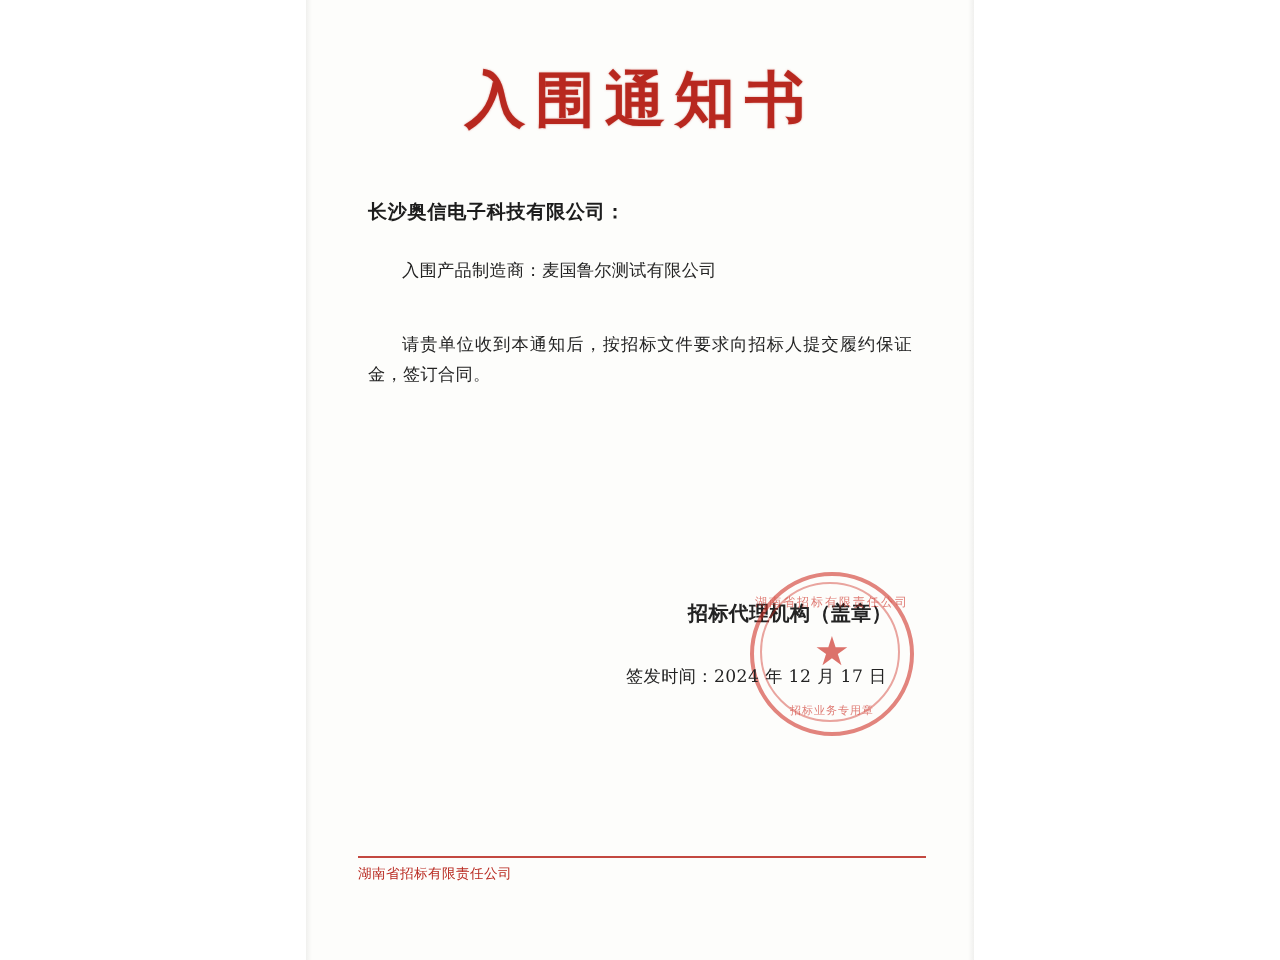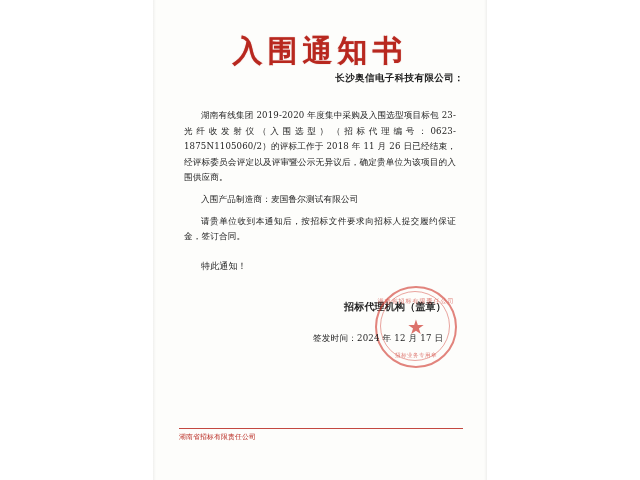--- a/index.html
+++ b/index.html
@@ -51,29 +51,28 @@
     font-size: 30px;
     letter-spacing: 5px;
     line-height: 1;
     text-shadow: 0 0 1px rgba(184,40,31,0.5);
   }
 
   
   .addressee {
     position: absolute;
     left: 31px;
-    top: 73px;
+    top: 102px;
     width: 280px;
     color: #1d1d1d;
     font-family: Liberation Serif, serif;
     font-weight: bold;
     font-size: 9.5px;
     letter-spacing: 0.4px;
     line-height: 1.2;
-    text-align: right;
   }
 
   
   .body-block {
     position: absolute;
     left: 31px;
     top: 108px;
     width: 272px;
   }
   .para {
@@ -82,21 +81,21 @@
     font-size: 8.6px;
     line-height: 15.6px;
     letter-spacing: 0.15px;
     text-align: justify;
     margin: 0 0 4px 0;
   }
   .para.indent {
     text-indent: 17px;
   }
   .para.gap {
-    margin-top: 6px;
+    margin-top: 21px;
   }
   .para.notice {
     margin-top: 14px;
     text-indent: 17px;
     font-size: 9px;
   }
 
   
   .sign-org {
     position: absolute;
@@ -215,24 +214,22 @@
     <div class="scan-edge-left"></div>
     <div class="scan-edge-right"></div>
 
     <div id="page-inner">
 
       <div class="doc-title">入围通知书</div>
 
       <div class="addressee">长沙奥信电子科技有限公司：</div>
 
       <div class="body-block">
-        <p class="para indent">湖南有线集团 2019-2020 年度集中采购及入围选型项目标包 23-光纤收发射仪（入围选型）（招标代理编号：0623-1875N1105060/2）的评标工作于 2018 年 11 月 26 日已经结束，经评标委员会评定以及评审暨公示无异议后，确定贵单位为该项目的入围供应商。</p>
         <p class="para indent gap">入围产品制造商：麦国鲁尔测试有限公司</p>
         <p class="para indent gap">请贵单位收到本通知后，按招标文件要求向招标人提交履约保证金，签订合同。</p>
-        <p class="para notice">特此通知！</p>
       </div>
 
       <div class="sign-org">招标代理机构（盖章）</div>
 
       <div class="seal">
         <div class="seal-inner"></div>
         <div class="seal-top-text">湖南省招标有限责任公司</div>
         <div class="star">★</div>
         <div class="seal-bottom-text">招标业务专用章</div>
       </div>

